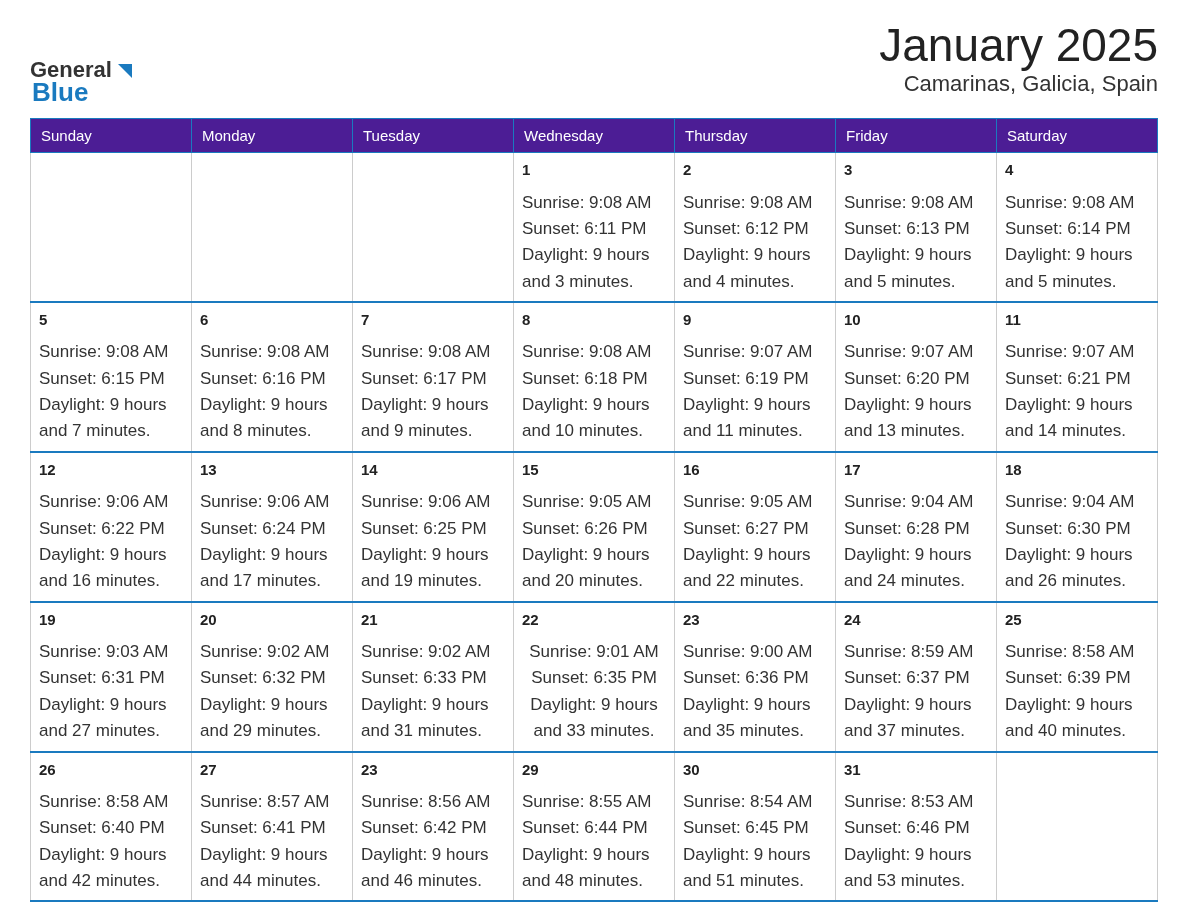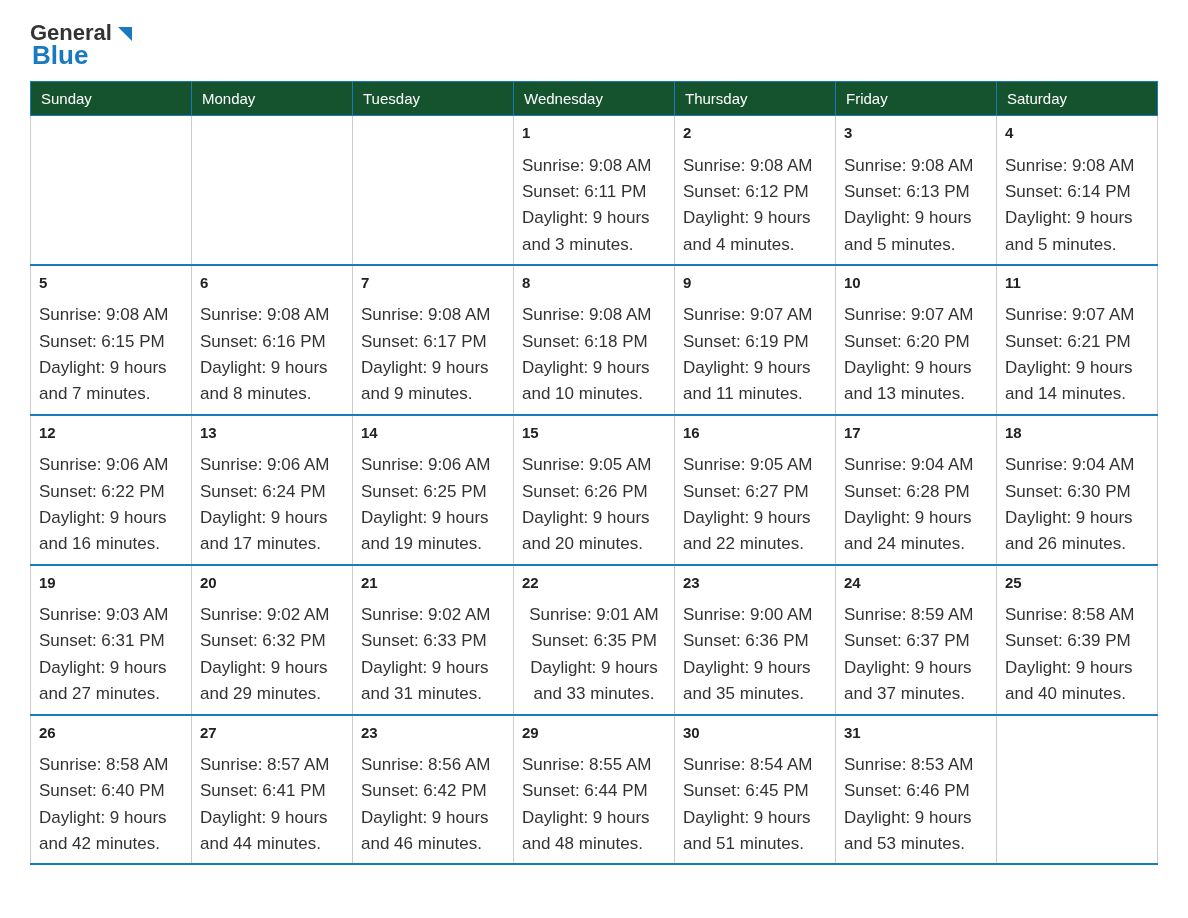--- a/index.html
+++ b/index.html
@@ -44,21 +44,21 @@
       font-size: 22px;
       color: #333;
       font-weight: normal;
     }
     table {
       width: 100%;
       border-collapse: collapse;
       margin-top: 8px;
     }
     thead tr th {
-      background-color: #14532d;
+      background-color: #4c1d95;
       color: #fff;
       font-size: 15px;
       font-weight: normal;
       padding: 8px 10px;
       text-align: left;
       border: 1px solid #1a7abf;
     }
     tbody tr td {
       vertical-align: top;
       padding: 6px 8px;
@@ -87,29 +87,33 @@
     }
     td.empty {
       background: #fff;
     }
   </style>
 </head>
 <body>
 
 <div class="header">
   <div class="logo">
-    <div style="display:flex;flex-direction:column;align-items:flex-start;">
+    <div style="display:flex;flex-direction:column;align-items:flex-start;margin-top:37px;">
       <div style="display:flex;align-items:center;">
         <span class="logo-text-general">General</span>
         <svg width="22" height="22" viewBox="0 0 22 22" style="margin-left:2px;margin-top:2px;">
           <polygon points="4,4 18,4 18,18" fill="#1a7abf"></polygon>
         </svg>
       </div>
       <span class="logo-text-blue" style="margin-left:2px;margin-top:-6px;">Blue</span>
     </div>
+  </div>
+  <div class="title-block">
+    <div class="month-title">January 2025</div>
+    <div class="location-title">Camarinas, Galicia, Spain</div>
   </div>
 </div>
 
 <table>
   <thead>
     <tr>
       <th>Sunday</th>
       <th>Monday</th>
       <th>Tuesday</th>
       <th>Wednesday</th>

